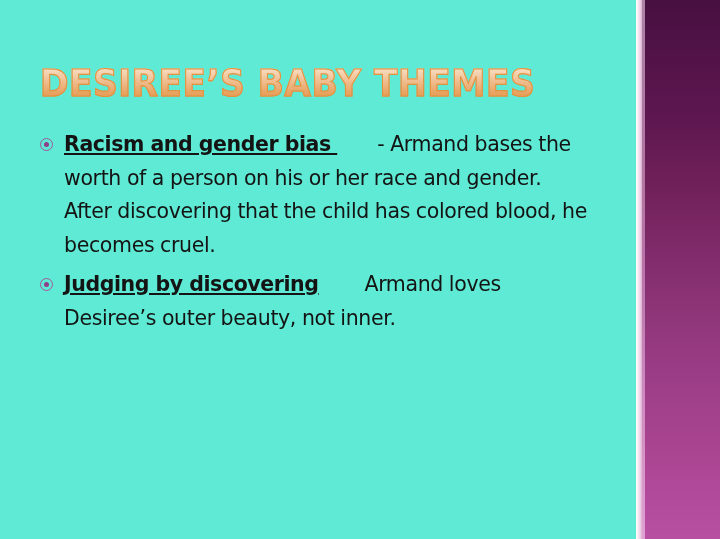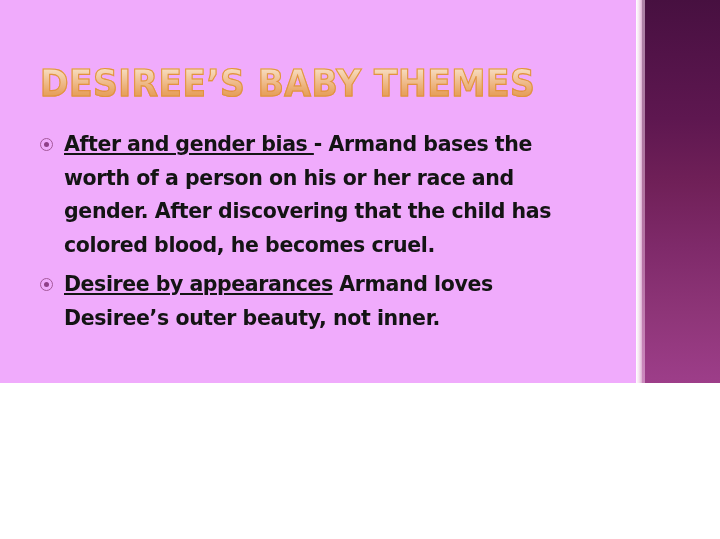--- a/index.html
+++ b/index.html
@@ -10,22 +10,22 @@
   body {
     width: 720px;
     height: 539px;
     overflow: hidden;
     font-family: "DejaVu Sans", sans-serif;
   }
 
   #slide {
     position: relative;
     width: 720px;
-    height: 383px;
-    background: #f0abfc;
+    height: 539px;
+    background: #5eead4;
     overflow: hidden;
   }
 
   
   #sidebar {
     position: absolute;
     top: 0;
     right: 0;
     width: 84px;
     height: 539px;
@@ -145,42 +145,43 @@
     background: #8e3f88;
   }
   .lead {
     font-weight: bold;
     text-decoration: underline;
     text-underline-offset: 2px;
     text-decoration-thickness: 1.6px;
     letter-spacing: -0.4px;
   }
   .rest {
-    font-weight: bold;
+    font-weight: normal;
+    margin-left: 40px;
   }
 </style>
 </head>
 <body>
 
 <div id="slide">
 
   <div id="sidebar">
     <div id="sidebar-edge-light"></div>
     <div id="sidebar-gradient"></div>
     <div id="sidebar-inner-sheen"></div>
   </div>
 
   <div id="title">Desiree’s Baby Themes</div>
 
   <ul id="body-list">
 
     <li class="bullet-item">
-      <span class="bullet-marker"></span><span class="lead">After and gender bias </span><span class="rest">- Armand bases the worth of a person on his or her race and gender.  After discovering that the child has colored blood, he becomes cruel.</span>
+      <span class="bullet-marker"></span><span class="lead">Racism and gender bias </span><span class="rest">- Armand bases the worth of a person on his or her race and gender.  After discovering that the child has colored blood, he becomes cruel.</span>
     </li>
 
     <li class="bullet-item">
-      <span class="bullet-marker"></span><span class="lead">Desiree by appearances</span><span class="rest"> Armand loves Desiree’s outer beauty, not inner.</span>
+      <span class="bullet-marker"></span><span class="lead">Judging by discovering</span><span class="rest"> Armand loves Desiree’s outer beauty, not inner.</span>
     </li>
 
 
   </ul>
 
 </div>
 
 </body></html>

